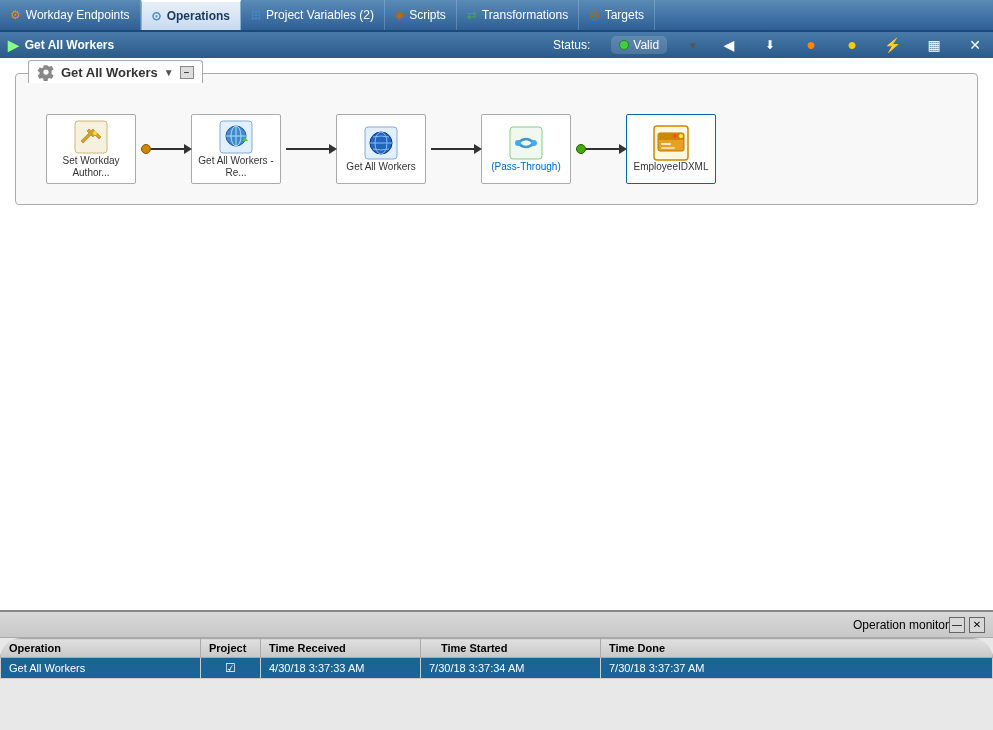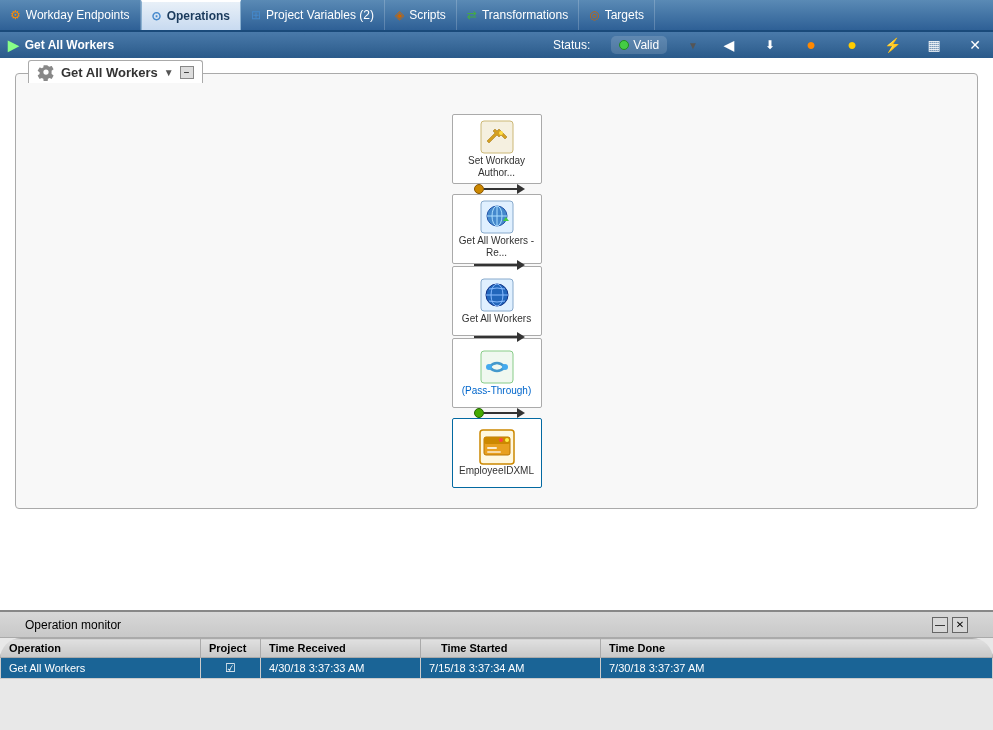--- a/index.html
+++ b/index.html
@@ -164,23 +164,23 @@
     .bottom-panel {
       height: 120px;
       background: #e8e8e8;
       border-top: 2px solid #888;
       display: flex;
       flex-direction: column;
     }
     .panel-header {
       display: flex;
       align-items: center;
-      justify-content: space-between;
+      justify-content: flex-end;
       background: linear-gradient(to bottom, #d8d8d8, #c8c8c8);
-      padding: 4px 25px;
+      padding: 4px 8px;
       border-bottom: 1px solid #aaa;
       height: 26px;
     }
     .panel-controls {
       display: flex;
       gap: 4px;
     }
     .panel-btn {
       width: 16px;
       height: 16px;
@@ -285,21 +285,21 @@
 
     <div style="display:flex; align-items:center; gap:6px; position:absolute; top:-14px; left:12px; background:white; padding:2px 8px; border:1px solid #aaa; border-bottom:none; border-radius:3px 3px 0 0;">
       <svg width="18" height="18" viewBox="0 0 24 24" fill="#888">
         <path d="M12 15.5A3.5 3.5 0 0 1 8.5 12 3.5 3.5 0 0 1 12 8.5a3.5 3.5 0 0 1 3.5 3.5 3.5 3.5 0 0 1-3.5 3.5m7.43-2.92c.04-.36.07-.72.07-1.08s-.03-.73-.07-1.08l2.32-1.82c.21-.16.27-.44.15-.67l-2.2-3.81c-.12-.22-.39-.3-.61-.22l-2.74 1.1c-.57-.44-1.18-.79-1.85-1.05L14.17 3.3c-.05-.24-.26-.41-.5-.41h-4.4c-.24 0-.45.17-.5.41L8.44 6c-.67.26-1.28.61-1.85 1.05L3.85 5.95c-.22-.08-.49 0-.61.22l-2.2 3.81c-.13.23-.06.51.15.67l2.32 1.82c-.04.35-.08.71-.08 1.08s.04.73.08 1.08L1.19 16.45c-.21.16-.27.44-.15.67l2.2 3.81c.12.22.39.3.61.22l2.74-1.1c.57.44 1.18.79 1.85 1.05l.37 2.74c.05.24.26.41.5.41h4.4c.24 0 .45-.17.5-.41l.37-2.74c.67-.26 1.28-.61 1.85-1.05l2.74 1.1c.22.08.49 0 .61-.22l2.2-3.81c.12-.23.06-.51-.15-.67l-2.32-1.82z"></path>
       </svg>
       <span style="font-size:13px; font-weight:bold; color:#333;">Get All Workers</span>
       <span style="font-size:10px; color:#555;">▼</span>
       <span style="border:1px solid #888; background:#ddd; padding:0 3px; font-size:10px; cursor:pointer;">−</span>
     </div>
 
-    <div class="flow-container" style="margin-top:20px;flex-direction:column;">
+    <div class="flow-container" style="margin-top:20px;">
 
       <div class="flow-node">
         <div class="node-box">
           <svg width="36" height="36" viewBox="0 0 36 36">
             <rect x="2" y="2" width="32" height="32" rx="3" fill="#f5f0e0" stroke="#ccb877" stroke-width="1"></rect>
             <path d="M20 10 L28 18 L26 20 L22 16 L20 18 L18 16 L10 24 L8 22 L16 14 L14 12 L16 10 L18 12Z" fill="#d4a020" stroke="#a07010" stroke-width="0.5"></path>
             <circle cx="22" cy="14" r="2" fill="#ffdd44"></circle>
           </svg>
           <span class="node-label">Set Workday Author...</span>
         </div>
@@ -411,19 +411,19 @@
           <th>Time Done</th>
         </tr>
       </thead>
       <tbody>
         <tr class="selected-row">
           <td>Get All Workers</td>
           <td class="checkbox-cell">
             <span style="font-size:12px;">☑</span>
           </td>
           <td>4/30/18 3:37:33 AM</td>
-          <td>7/15/18 3:37:34 AM</td>
+          <td>7/30/18 3:37:34 AM</td>
           <td>7/30/18 3:37:37 AM</td>
         </tr>
       </tbody>
     </table>
   </div>
 </div>
 
 </body></html>

